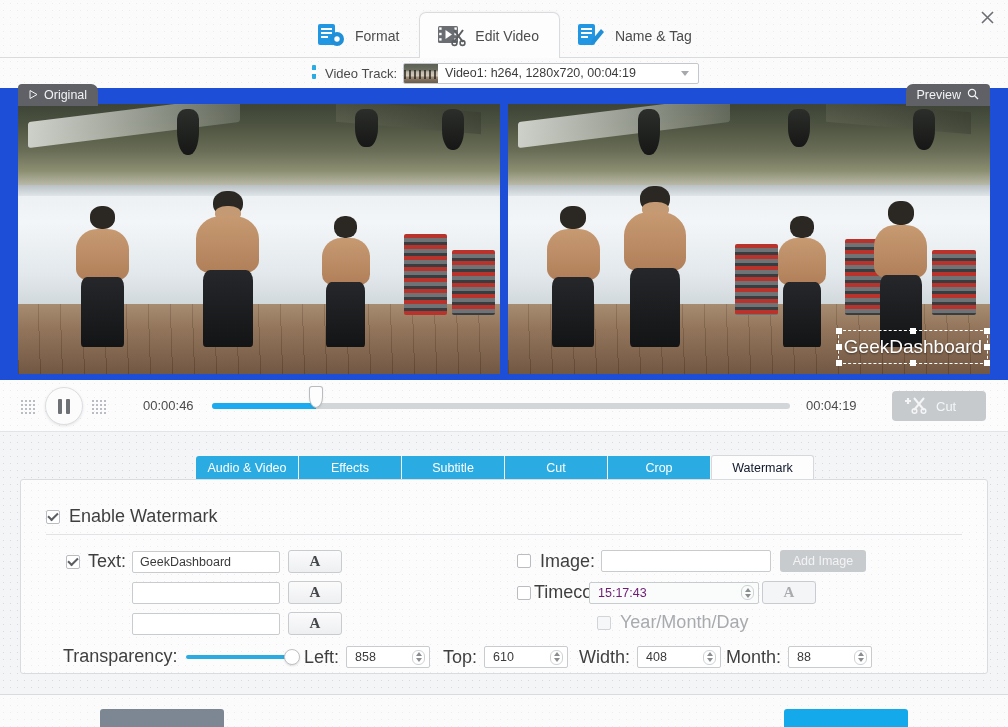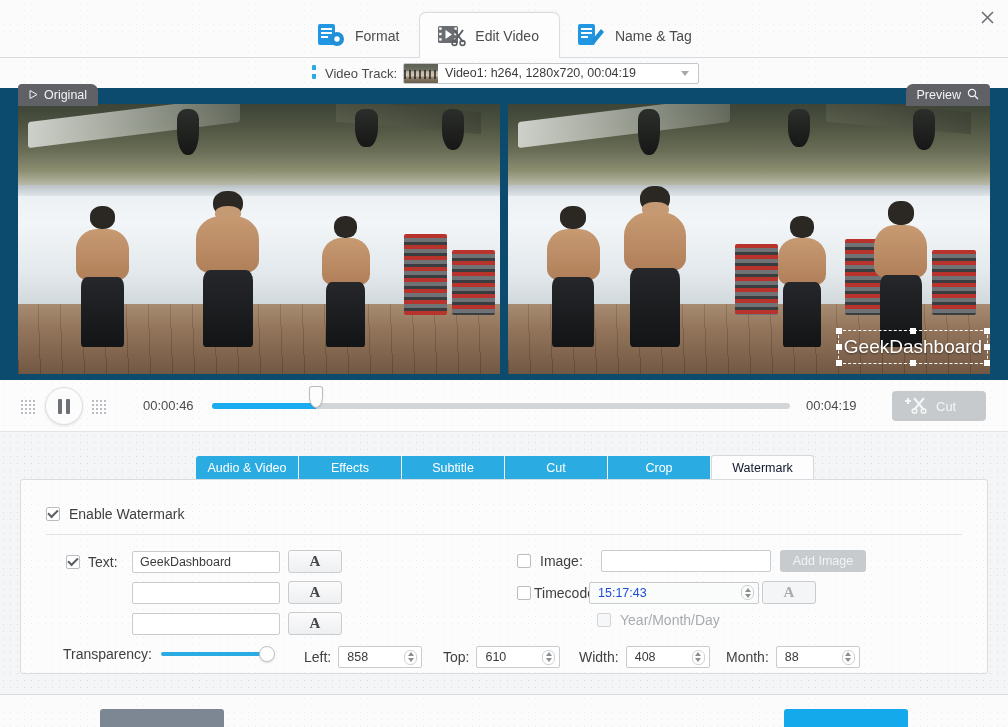--- a/index.html
+++ b/index.html
@@ -101,21 +101,21 @@
   .caret-dn {
     width: 0; height: 0; margin-right: 9px;
     border-left: 4px solid transparent;
     border-right: 4px solid transparent;
     border-top: 5px solid #a6aaae;
   }
 
   
   .videoarea {
     position: absolute; left: 0; top: 88px; width: 1008px; height: 292px;
-    background: #0c4a6e;
+    background: #1d4ed8;
   }
   .vid {
     position: absolute; top: 16px; height: 270px;
     overflow: hidden;
     background: #2a2b26;
   }
   .vid-left  { left: 18px;  width: 482px; }
   .vid-right { left: 508px; width: 482px; }
 
   
@@ -304,21 +304,21 @@
     cursor: pointer; flex: 0 0 14px;
   }
   .chk.on::after {
     content:""; width: 8px; height: 4px;
     border-left: 2px solid #5b5f63; border-bottom: 2px solid #5b5f63;
     transform: rotate(-45deg) translate(1px,-1px);
   }
   .chk.dis { border-color:#d2d5d8; background:#f6f7f8; cursor:default; }
 
   .row { display:flex; align-items:center; }
-  .lbl { font-size: 14px; color: #3f3f3f; }
+  .lbl { font-size: 18px; color: #3f3f3f; }
   .lbl.dim { color: #a8abae; }
 
   .txt {
     height: 22px; background: #fff;
     border: 1px solid #c8cccf; border-radius: 2px;
     padding: 0 7px; font-size: 12.5px; color: #3b3b3b;
     display:flex; align-items:center;
   }
 
   .abtn {
@@ -348,21 +348,21 @@
   .spin .val { flex: 1; }
   .spin .arrows {
     width: 13px; height: 15px; margin-right: 4px;
     border: 1px solid #cfd2d5; border-radius: 6px;
     display:flex; flex-direction:column; align-items:center; justify-content:center; gap:2px;
     cursor: pointer;
   }
   .spin .arrows i { display:block; width:0; height:0; border-left:3px solid transparent; border-right:3px solid transparent; }
   .spin .arrows i.u { border-bottom: 4px solid #8b8e91; }
   .spin .arrows i.d { border-top: 4px solid #8b8e91; }
-  .spin.ro { background:#fafbfb; color:#1d4ed8;justify-content:center; }
+  .spin.ro { background:#fafbfb; color:#701a75;justify-content:center; }
 
   .tslider { position: relative; width: 115px; height: 16px; }
   .tslider .bar { position:absolute; left:0; top:6px; width:100%; height:4px; background:#2aace2; border-radius:2px; }
   .tslider .knob {
     position:absolute; right:-2px; top:0; width:16px; height:16px; border-radius:50%;
     background:#fff; border:1px solid #bfc2c5; box-shadow:0 1px 2px rgba(0,0,0,0.12);
     cursor:pointer;
   }
 
   

